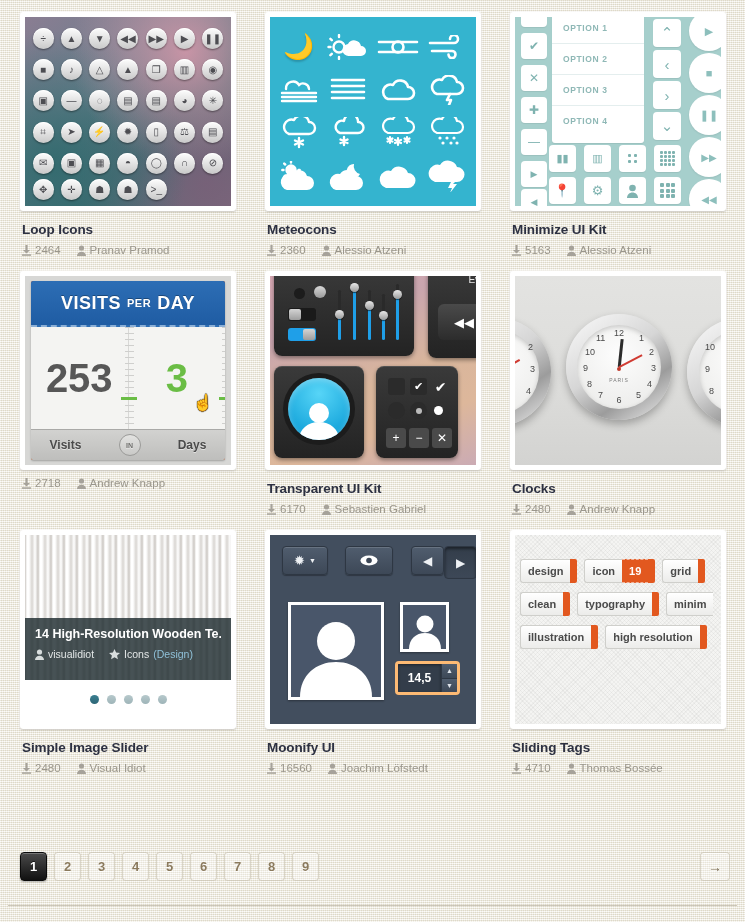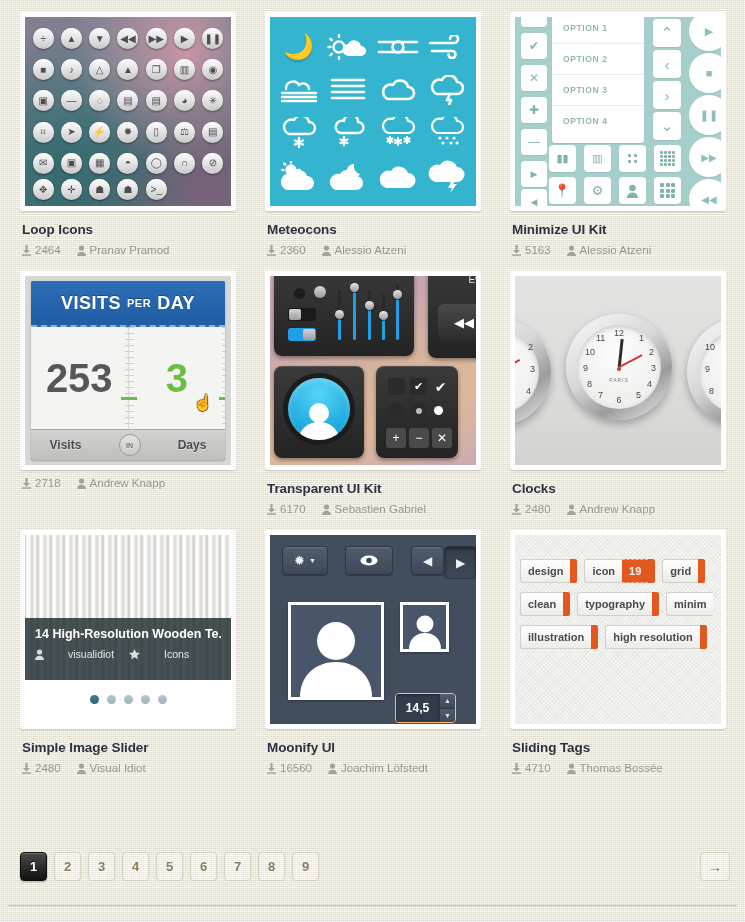--- a/index.html
+++ b/index.html
@@ -302,21 +302,21 @@
     color: #fff;
     padding: 9px 10px 0 10px;
     box-sizing: border-box;
   }
   .slider-caption .headline {
     font-size: 12.5px; font-weight: bold; white-space: nowrap; overflow: hidden;
   }
   .slider-caption .sub {
     margin-top: 7px; font-size: 10.5px; display:flex; align-items:center; color:#e2e6e6;
   }
-  .slider-caption .sub .meta-item { margin-right: 15px; gap: 20px; }
+  .slider-caption .sub .meta-item { margin-right: 15px; }
   .slider-caption .sub a { color: #8fc0d8; text-decoration: none; }
   .dots {
     position: absolute; left: 0; right: 0; top: 160px;
     display: flex; align-items: center; justify-content: center; gap: 8px;
   }
   .dot {
     width: 9px; height: 9px; border-radius: 50%;
     background: linear-gradient(to bottom, #b7c9cc, #9eb4b8);
   }
   .dot.active { background: linear-gradient(to bottom, #3b7f91, #2d6676); }
@@ -343,22 +343,21 @@
     border: 3px solid #ffffff;
     display: flex; align-items: flex-end; justify-content: center;
     overflow: hidden;
     box-shadow: 0 1px 2px rgba(0,0,0,0.35);
   }
   .moon-spin {
     position: absolute;
     display: flex;
     border-radius: 4px;
     overflow: hidden;
-    border: 1px solid #fdba74;
-    margin-top: 32px;
+    border: 3px solid #fdba74;
   }
   .moon-spin .val {
     background: #333d4a; color: #fff; font-size: 12px; font-weight: bold;
     display:flex; align-items:center; justify-content:center;
     box-shadow: inset 0 1px 3px rgba(0,0,0,0.45);
   }
   .moon-spin .arrows { display: flex; flex-direction: column; }
   .moon-spin .arrows span {
     flex: 1; background: linear-gradient(to bottom, #505d6e, #3d4857);
     display:flex; align-items:center; justify-content:center;

